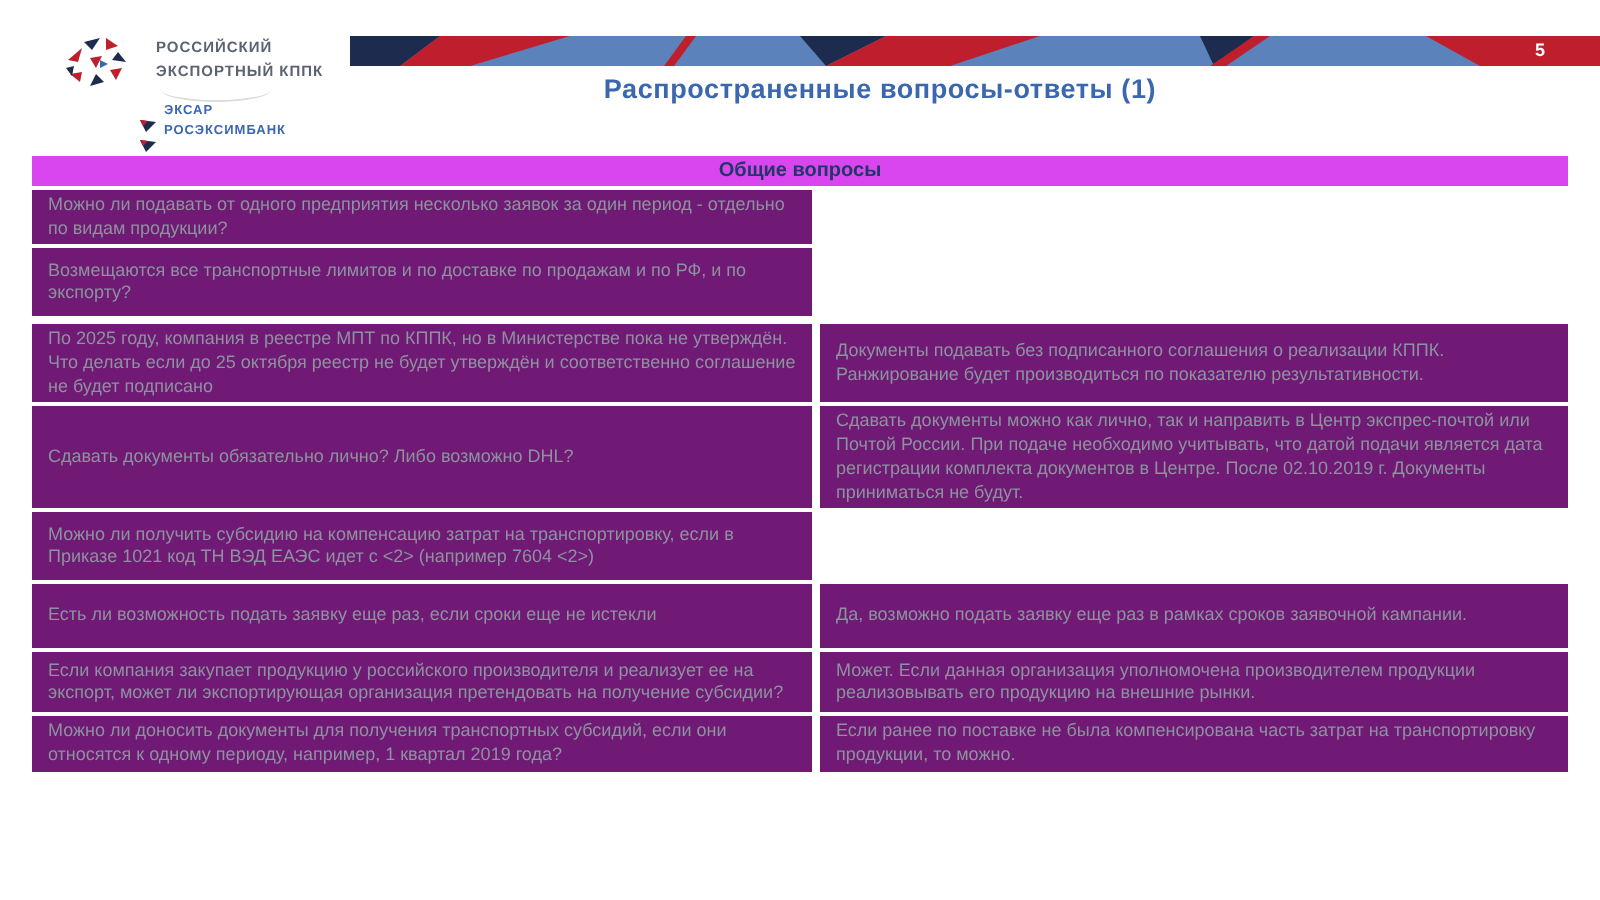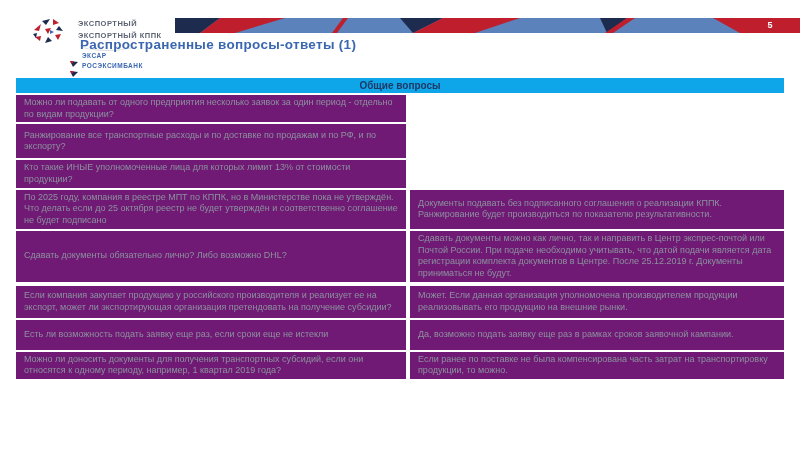--- a/index.html
+++ b/index.html
@@ -30,27 +30,27 @@
   
   .banner{position:absolute;left:175px;top:18px;width:625px;height:15px;}
   .banner svg{display:block;width:100%;height:100%;}
   .page-number{
     position:absolute;left:755px;top:20px;width:30px;
     text-align:center;color:#ffffff;font-size:9px;font-weight:bold;
   }
   
   .slide-title{
     position:absolute;left:80px;top:37px;width:720px;
-    text-align:left;font-size:13.5px;font-weight:bold;
+    text-align:center;font-size:13.5px;font-weight:bold;
     color:#3a67b0;letter-spacing:.3px;
   }
   
   .faq-table{position:absolute;left:16px;top:78px;width:768px;}
   .faq-header{
-    background:#0ea5e9;color:#1f3864;font-weight:bold;font-size:10px;
+    background:#d946ef;color:#1f3864;font-weight:bold;font-size:10px;
     text-align:center;padding:2px 0 2px;
   }
   .faq-row{display:grid;grid-template-columns:390px 374px;column-gap:4px;margin-top:2px;}
   .cell{
     background:#701a75;color:#8c929e;font-size:9px;line-height:1.3;
     padding:2px 8px;display:flex;align-items:center;box-sizing:border-box;
   }
   .faq-row:nth-child(1) .cell{min-height:24px}
   .faq-row:nth-child(2) .cell{min-height:34px}
   .faq-row:nth-child(3) .cell{min-height:24px}
@@ -74,21 +74,21 @@
       <polygon points="31,14 35,19 28,18" fill="#1d2b4f"></polygon>
       <polygon points="33,22 30,28 27,23" fill="#bf1f2c"></polygon>
       <polygon points="24,29 17,31 20,25" fill="#1d2b4f"></polygon>
       <polygon points="12,29 7,25 13,24" fill="#bf1f2c"></polygon>
       <polygon points="5,22 9,21 8,26" fill="#1d2b4f"></polygon>
       <polygon points="17,17 23,16 20,22" fill="#bf1f2c"></polygon>
       <polygon points="22,18 26,20 22,22" fill="#3a67b0"></polygon>
     </svg>
   </div>
   <div class="logo-text">
-    <div>ЭКСПОРТНЫЙ</div>
+    <div>РОССИЙСКИЙ</div>
     <div>ЭКСПОРТНЫЙ КППК</div>
   </div>
   <div class="logo-swoosh"></div>
   <div class="sub-brands">
     <div class="sub-brand">
       <span class="sub-brand-icon">
         <svg viewBox="0 0 8 6" width="8" height="6">
             <polygon points="0,0 8,1 3,6" fill="#1d2b4f"></polygon>
             <polygon points="0,0 4,0.5 1.5,3" fill="#bf1f2c"></polygon>
           </svg>
@@ -125,49 +125,49 @@
 <div class="slide-title">Распространенные вопросы-ответы (1)</div>
 
 <div class="faq-table">
   <div class="faq-header">Общие вопросы</div>
   <div id="faq-body">
   <div class="faq-row">
     <div class="cell q">Можно ли подавать от одного предприятия несколько заявок за один период - отдельно по видам продукции?</div>
   </div>
 
   <div class="faq-row">
-    <div class="cell q">Ранжирование все транспортные расходы и по доставке по продажам и по РФ, и по экспорту?</div>
+    <div class="cell q">Возмещаются все транспортные лимитов и по доставке по продажам и по РФ, и по экспорту?</div>
   </div>
 
 
   <div class="faq-row">
-    <div class="cell q">Кто такие ИНЫЕ уполномоченные лица для которых лимит 13% от стоимости продукции?</div>
   </div>
 
   <div class="faq-row">
     <div class="cell q">По 2025 году, компания в реестре МПТ по КППК, но в Министерстве пока не утверждён. Что делать если до 25 октября реестр не будет утверждён и соответственно соглашение не будет подписано</div>
     <div class="cell a">Документы подавать без подписанного соглашения о реализации КППК. Ранжирование будет производиться по показателю результативности.</div>
   </div>
 
   <div class="faq-row">
     <div class="cell q">Сдавать документы обязательно лично? Либо возможно DHL?</div>
-    <div class="cell a">Сдавать документы можно как лично, так и направить в Центр экспрес-почтой или Почтой России. При подаче необходимо учитывать, что датой подачи является дата регистрации комплекта документов в Центре. После 25.12.2019 г. Документы приниматься не будут.</div>
+    <div class="cell a">Сдавать документы можно как лично, так и направить в Центр экспрес-почтой или Почтой России. При подаче необходимо учитывать, что датой подачи является дата регистрации комплекта документов в Центре. После 02.10.2019 г. Документы приниматься не будут.</div>
   </div>
 
   <div class="faq-row">
+    <div class="cell q">Можно ли получить субсидию на компенсацию затрат на транспортировку, если в Приказе 1021 код ТН ВЭД ЕАЭС идет с &lt;2&gt; (например 7604 &lt;2&gt;)</div>
+  </div>
+
+  <div class="faq-row">
+    <div class="cell q">Есть ли возможность подать заявку еще раз, если сроки еще не истекли</div>
+    <div class="cell a">Да, возможно подать заявку еще раз в рамках сроков заявочной кампании.</div>
   </div>
 
   <div class="faq-row">
     <div class="cell q">Если компания закупает продукцию у российского производителя и реализует ее на экспорт, может ли экспортирующая организация претендовать на получение субсидии?</div>
     <div class="cell a">Может. Если данная организация уполномочена производителем продукции реализовывать его продукцию на внешние рынки.</div>
-  </div>
-
-  <div class="faq-row">
-    <div class="cell q">Есть ли возможность подать заявку еще раз, если сроки еще не истекли</div>
-    <div class="cell a">Да, возможно подать заявку еще раз в рамках сроков заявочной кампании.</div>
   </div>
 
   <div class="faq-row">
     <div class="cell q">Можно ли доносить документы для получения транспортных субсидий, если они относятся к одному периоду, например, 1 квартал 2019 года?</div>
     <div class="cell a">Если ранее по поставке не была компенсирована часть затрат на транспортировку продукции, то можно.</div>
   </div>
 </div>
 </div>
 
 </body></html>

